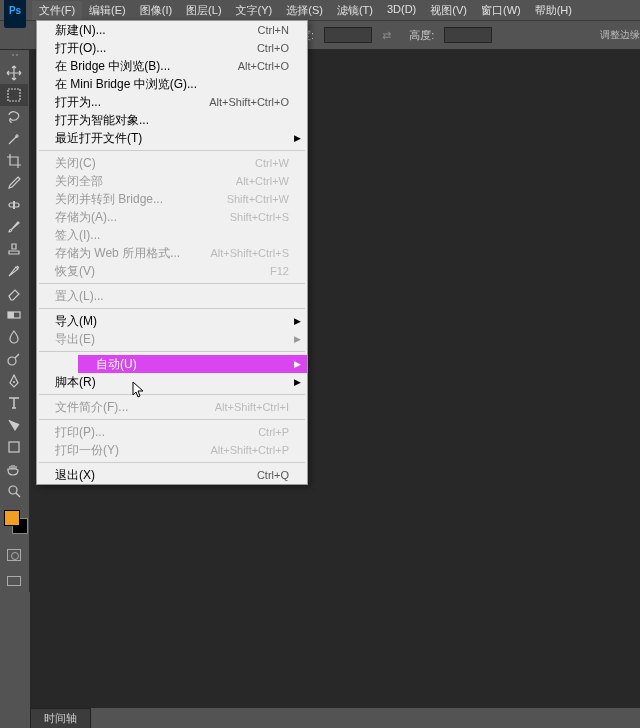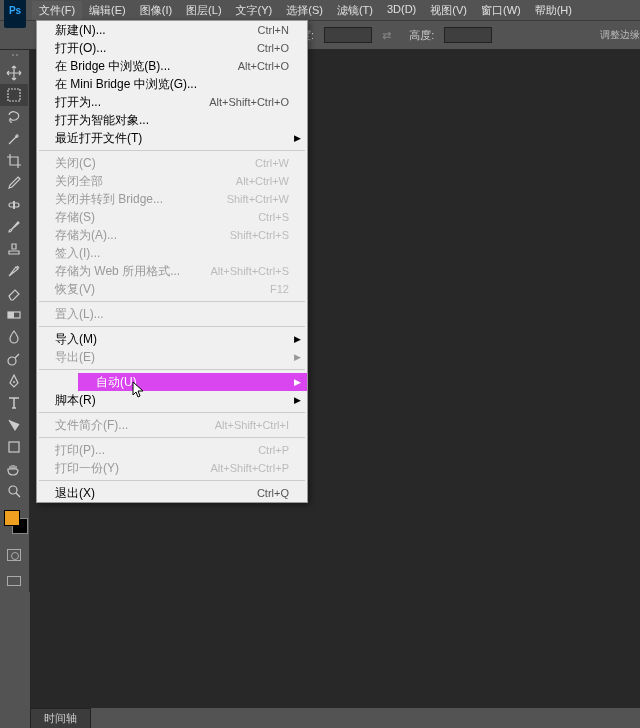--- a/index.html
+++ b/index.html
@@ -253,24 +253,20 @@
     </div>
     <div class="dm-item disabled">
       <span>关闭全部</span>
       <span class="shortcut">Alt+Ctrl+W</span>
     </div>
     <div class="dm-item disabled">
       <span>关闭并转到 Bridge...</span>
       <span class="shortcut">Shift+Ctrl+W</span>
     </div>
     <div class="dm-item disabled">
-      <span>存储(S)</span>
-      <span class="shortcut">Ctrl+S</span>
-    </div>
-    <div class="dm-item disabled">
       <span>存储为(A)...</span>
       <span class="shortcut">Shift+Ctrl+S</span>
     </div>
     <div class="dm-item disabled">
       <span>签入(I)...</span>
     </div>
     <div class="dm-item disabled">
       <span>存储为 Web 所用格式...</span>
       <span class="shortcut">Alt+Shift+Ctrl+S</span>
     </div>

